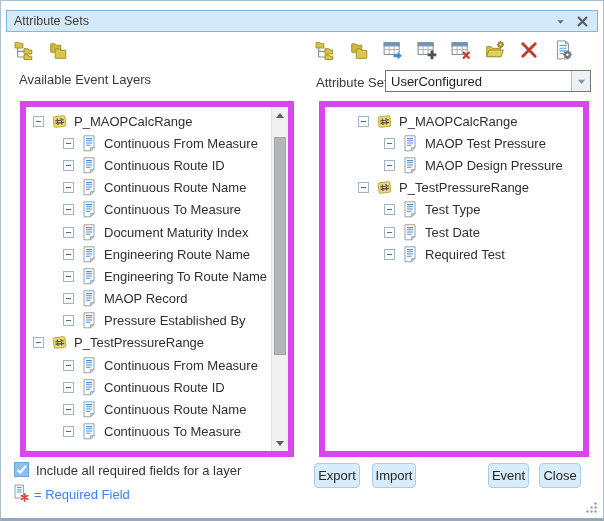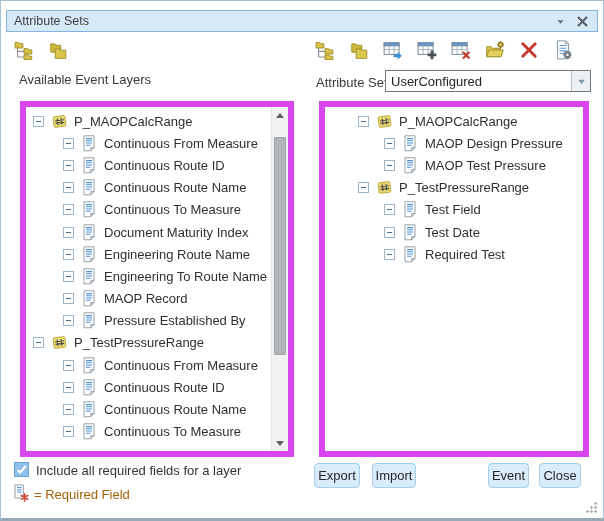--- a/index.html
+++ b/index.html
@@ -49,21 +49,21 @@
   .sb-btn.down{bottom:0;}
   .sb-btn.up::after{content:"";border-left:4px solid transparent;border-right:4px solid transparent;border-bottom:5px solid #5a5f66;}
   .sb-btn.down::after{content:"";border-left:4px solid transparent;border-right:4px solid transparent;border-top:5px solid #5a5f66;}
   .sb-thumb{position:absolute;left:2px;right:2px;top:30px;height:218px;background:#b3b6b9;border:1px solid #a2a6a9;box-sizing:border-box;}
   
   .checkbox{position:absolute;left:13px;top:461px;width:15px;height:15px;box-sizing:border-box;
     border:1px solid #6ba3d6;background:#fff;display:flex;align-items:center;justify-content:center;}
   .checkbox.checked{background:#8fc0ea;}
   .cb-label{position:absolute;left:35px;top:462px;font-size:13px;color:#333;}
   .req-icon{position:absolute;left:11px;top:483px;width:18px;height:18px;display:inline-flex;}
-  .req-label{position:absolute;left:33px;top:486px;font-size:13px;color:#a16207;}
+  .req-label{position:absolute;left:33px;top:486px;font-size:13px;color:#3b82f6;}
   .btn{position:absolute;top:462px;height:25px;box-sizing:border-box;
     background:#d9ecfb;border:1px solid #a8cdec;border-radius:4px;
     font-family:"Liberation Sans",sans-serif;font-size:13px;color:#262626;
     display:flex;align-items:center;justify-content:center;padding:0;}
   .btn-export{left:313px;width:46px;}
   .btn-import{left:371px;width:44px;}
   .btn-save{left:487px;width:41px;}
   .btn-close{left:538px;width:42px;}
   .grip{position:absolute;right:5px;bottom:4px;width:13px;height:13px;}
   svg{display:block;}
@@ -397,32 +397,32 @@
         </div>
         <div class="tree-row" style="padding-left:59px">
           <span class="expander"></span>
           <span class="ticon">
             <svg viewBox="0 0 17 17" width="17" height="17">
               <path d="M3 0.8 h10 v11.6 l-3.4 3.4 H3 z" fill="#fff" stroke="#8b95a0" stroke-width="0.9"></path>
               <path d="M13 12.4 l-3.4 3.4 v-3.4 z" fill="#ccd4da" stroke="#8b95a0" stroke-width="0.7"></path>
               <path d="M5 3.6 h6 M5 5.8 h6 M5 8 h6 M5 10.2 h4.5" stroke="#4a90d8" stroke-width="1.1"></path>
             </svg>
           </span>
+          <span class="tlabel">MAOP Test Pressure</span>
+        </div>
+        <div class="tree-row" style="padding-left:59px">
+          <span class="expander"></span>
+          <span class="ticon">
+            <svg viewBox="0 0 17 17" width="17" height="17">
+              <path d="M3 0.8 h10 v11.6 l-3.4 3.4 H3 z" fill="#fff" stroke="#8b95a0" stroke-width="0.9"></path>
+              <path d="M13 12.4 l-3.4 3.4 v-3.4 z" fill="#ccd4da" stroke="#8b95a0" stroke-width="0.7"></path>
+              <path d="M5 3.6 h6 M5 5.8 h6 M5 8 h6 M5 10.2 h4.5" stroke="#4a90d8" stroke-width="1.1"></path>
+            </svg>
+          </span>
           <span class="tlabel">MAOP Design Pressure</span>
-        </div>
-        <div class="tree-row" style="padding-left:59px">
-          <span class="expander"></span>
-          <span class="ticon">
-            <svg viewBox="0 0 17 17" width="17" height="17">
-              <path d="M3 0.8 h10 v11.6 l-3.4 3.4 H3 z" fill="#fff" stroke="#8b95a0" stroke-width="0.9"></path>
-              <path d="M13 12.4 l-3.4 3.4 v-3.4 z" fill="#ccd4da" stroke="#8b95a0" stroke-width="0.7"></path>
-              <path d="M5 3.6 h6 M5 5.8 h6 M5 8 h6 M5 10.2 h4.5" stroke="#4a90d8" stroke-width="1.1"></path>
-            </svg>
-          </span>
-          <span class="tlabel">MAOP Test Pressure</span>
         </div>
         <div class="tree-row" style="padding-left:33px">
           <span class="expander"></span>
           <span class="ticon">
             <svg viewBox="0 0 17 17" width="17" height="17">
               <g transform="rotate(-7 8.5 8.5)">
                 <rect x="2.6" y="3.2" width="11.8" height="10.6" rx="1.4" fill="#ecda74" stroke="#b9a433" stroke-width="0.9"></rect>
                 <path d="M6.6 5.2 v6.6 M10.4 5.2 v6.6 M4.4 7.3 h8.6 M4.4 9.9 h8.6" stroke="#4a4a4a" stroke-width="1.15" fill="none"></path>
               </g>
             </svg>
@@ -431,21 +431,21 @@
         </div>
         <div class="tree-row" style="padding-left:59px">
           <span class="expander"></span>
           <span class="ticon">
             <svg viewBox="0 0 17 17" width="17" height="17">
               <path d="M3 0.8 h10 v11.6 l-3.4 3.4 H3 z" fill="#fff" stroke="#8b95a0" stroke-width="0.9"></path>
               <path d="M13 12.4 l-3.4 3.4 v-3.4 z" fill="#ccd4da" stroke="#8b95a0" stroke-width="0.7"></path>
               <path d="M5 3.6 h6 M5 5.8 h6 M5 8 h6 M5 10.2 h4.5" stroke="#4a90d8" stroke-width="1.1"></path>
             </svg>
           </span>
-          <span class="tlabel">Test Field</span>
+          <span class="tlabel">Test Type</span>
         </div>
         <div class="tree-row" style="padding-left:59px">
           <span class="expander"></span>
           <span class="ticon">
             <svg viewBox="0 0 17 17" width="17" height="17">
               <path d="M3 0.8 h10 v11.6 l-3.4 3.4 H3 z" fill="#fff" stroke="#8b95a0" stroke-width="0.9"></path>
               <path d="M13 12.4 l-3.4 3.4 v-3.4 z" fill="#ccd4da" stroke="#8b95a0" stroke-width="0.7"></path>
               <path d="M5 3.6 h6 M5 5.8 h6 M5 8 h6 M5 10.2 h4.5" stroke="#4a90d8" stroke-width="1.1"></path>
             </svg>
           </span>

